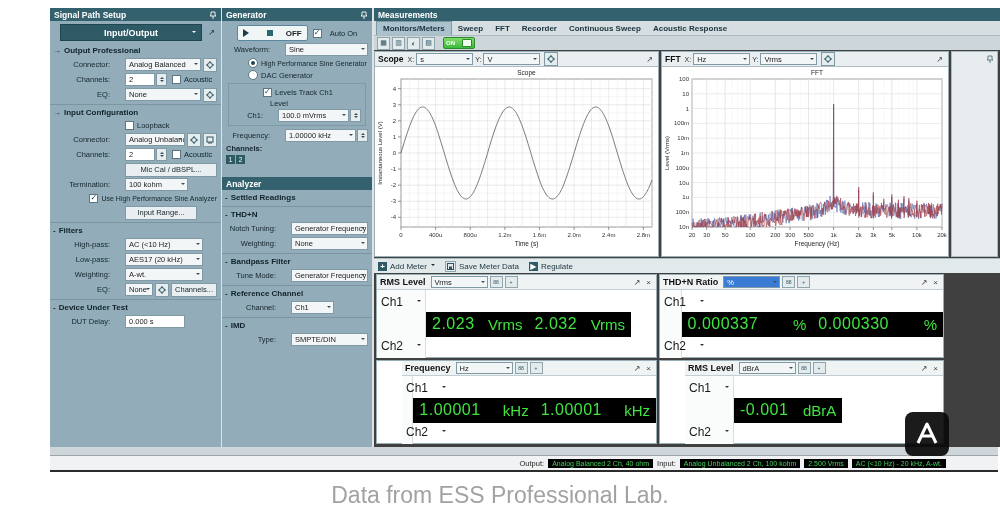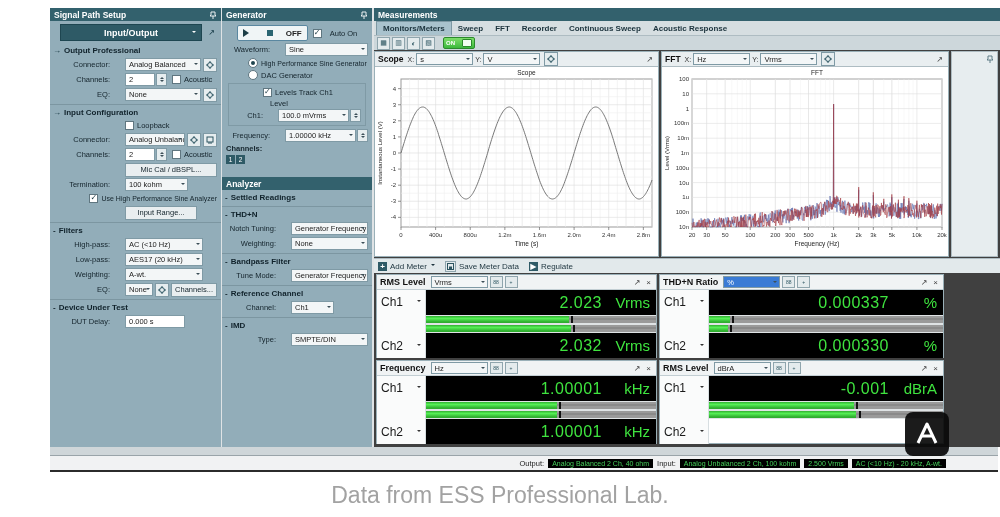--- a/index.html
+++ b/index.html
@@ -75,33 +75,33 @@
   .gbody{position:relative;}
   
   .m-meterbar{position:absolute;left:0;top:250px;width:100%;height:15px;background:#e2e9eb;border-top:1px solid #aebcc2;display:flex;align-items:center;gap:10px;padding-left:4px;box-sizing:border-box;font-size:8px;color:#1c333d;}
   .mtb{display:flex;align-items:center;gap:3px;}
   .mtb .mi{width:9px;height:9px;background:#2e5a66;color:#fff;font-size:8px;font-weight:bold;display:flex;align-items:center;justify-content:center;}
   .mtb .mi.light{background:#e4ebed;color:#2c5561;border:1px solid #8fa5ad;}
   .mtb .dda{position:static;margin-left:1px;border-top-color:#1c333d;}
   .meters{position:absolute;left:2px;top:266px;width:620px;height:173px;}
   .meter{position:absolute;background:#fff;border:1px solid #9ab0b8;box-sizing:border-box;width:281px;height:84px;}
   .meter.c2{left:283px;width:285px;}
-  .meter.r2{top:86px;}
+  .meter.r2{top:86px;padding-left:25px;}
   .mhead{height:14px;background:#f0f3f4;border-bottom:1px solid #c2ced3;display:flex;align-items:center;gap:2px;padding:0 3px;}
   .mhead .mname{font-size:9px;font-weight:bold;color:#111;}
   .mhead .dd{flex:none;width:42px;height:10px;margin-left:3px;}
   .mhead .chip{width:11px;height:10px;background:#e4ebed;border:1px solid #8fa5ad;font-size:5px;color:#2c5561;display:flex;align-items:center;justify-content:center;}
   .mhead .sp{flex:1;}
   .winico{font-size:8px;color:#444;padding:0 2px;}
   .mbody{display:flex;height:68px;}
   .mlabels{width:48px;background:#fafbfb;border-right:1px solid #d7dee1;position:relative;}
   .chlab{position:absolute;left:4px;font-size:12px;color:#1a1a1a;display:flex;align-items:center;width:40px;}
   .chlab .dda{position:static;margin-left:auto;border-top-color:#333;}
   .chlab.t{top:5px;}.chlab.b{bottom:5px;}
-  .mright{flex:1;display:flex;flex-direction:column;}
+  .mright{flex:1;display:flex;flex-direction:row;align-items:center;}
   .readout{height:25px;background:#000;display:flex;align-items:center;padding:0 6px;}
   .readout .val{flex:1;text-align:right;font-size:16px;color:#3fe43f;letter-spacing:.5px;}
   .readout .unit{width:48px;text-align:right;font-size:15px;color:#3fe43f;}
   .barzone{height:18px;background:#dfe3e5;display:flex;flex-direction:column;justify-content:center;gap:2px;padding:0;}
   .vbar{height:7px;background:repeating-linear-gradient(#9a9a9a 0 2px,#8a8a8a 2px 4px,#9a9a9a 4px 7px);position:relative;overflow:hidden;}
   .vbar .fill{position:absolute;left:0;top:0;bottom:0;background:linear-gradient(#2fae2f,#55ef55 35%,#2fae2f 85%);}
   .vbar .notch{position:absolute;top:0;bottom:0;width:2px;background:#111;}
   
   .prestatus{position:absolute;left:0;top:439px;width:100%;height:8px;background:#cfd6d9;}
   .statusbar{position:absolute;left:0;top:447px;width:100%;height:15px;background:#f1f2f3;border-top:1px solid #9aa4a9;display:flex;align-items:center;justify-content:flex-end;gap:4px;padding-right:52px;box-sizing:border-box;}

